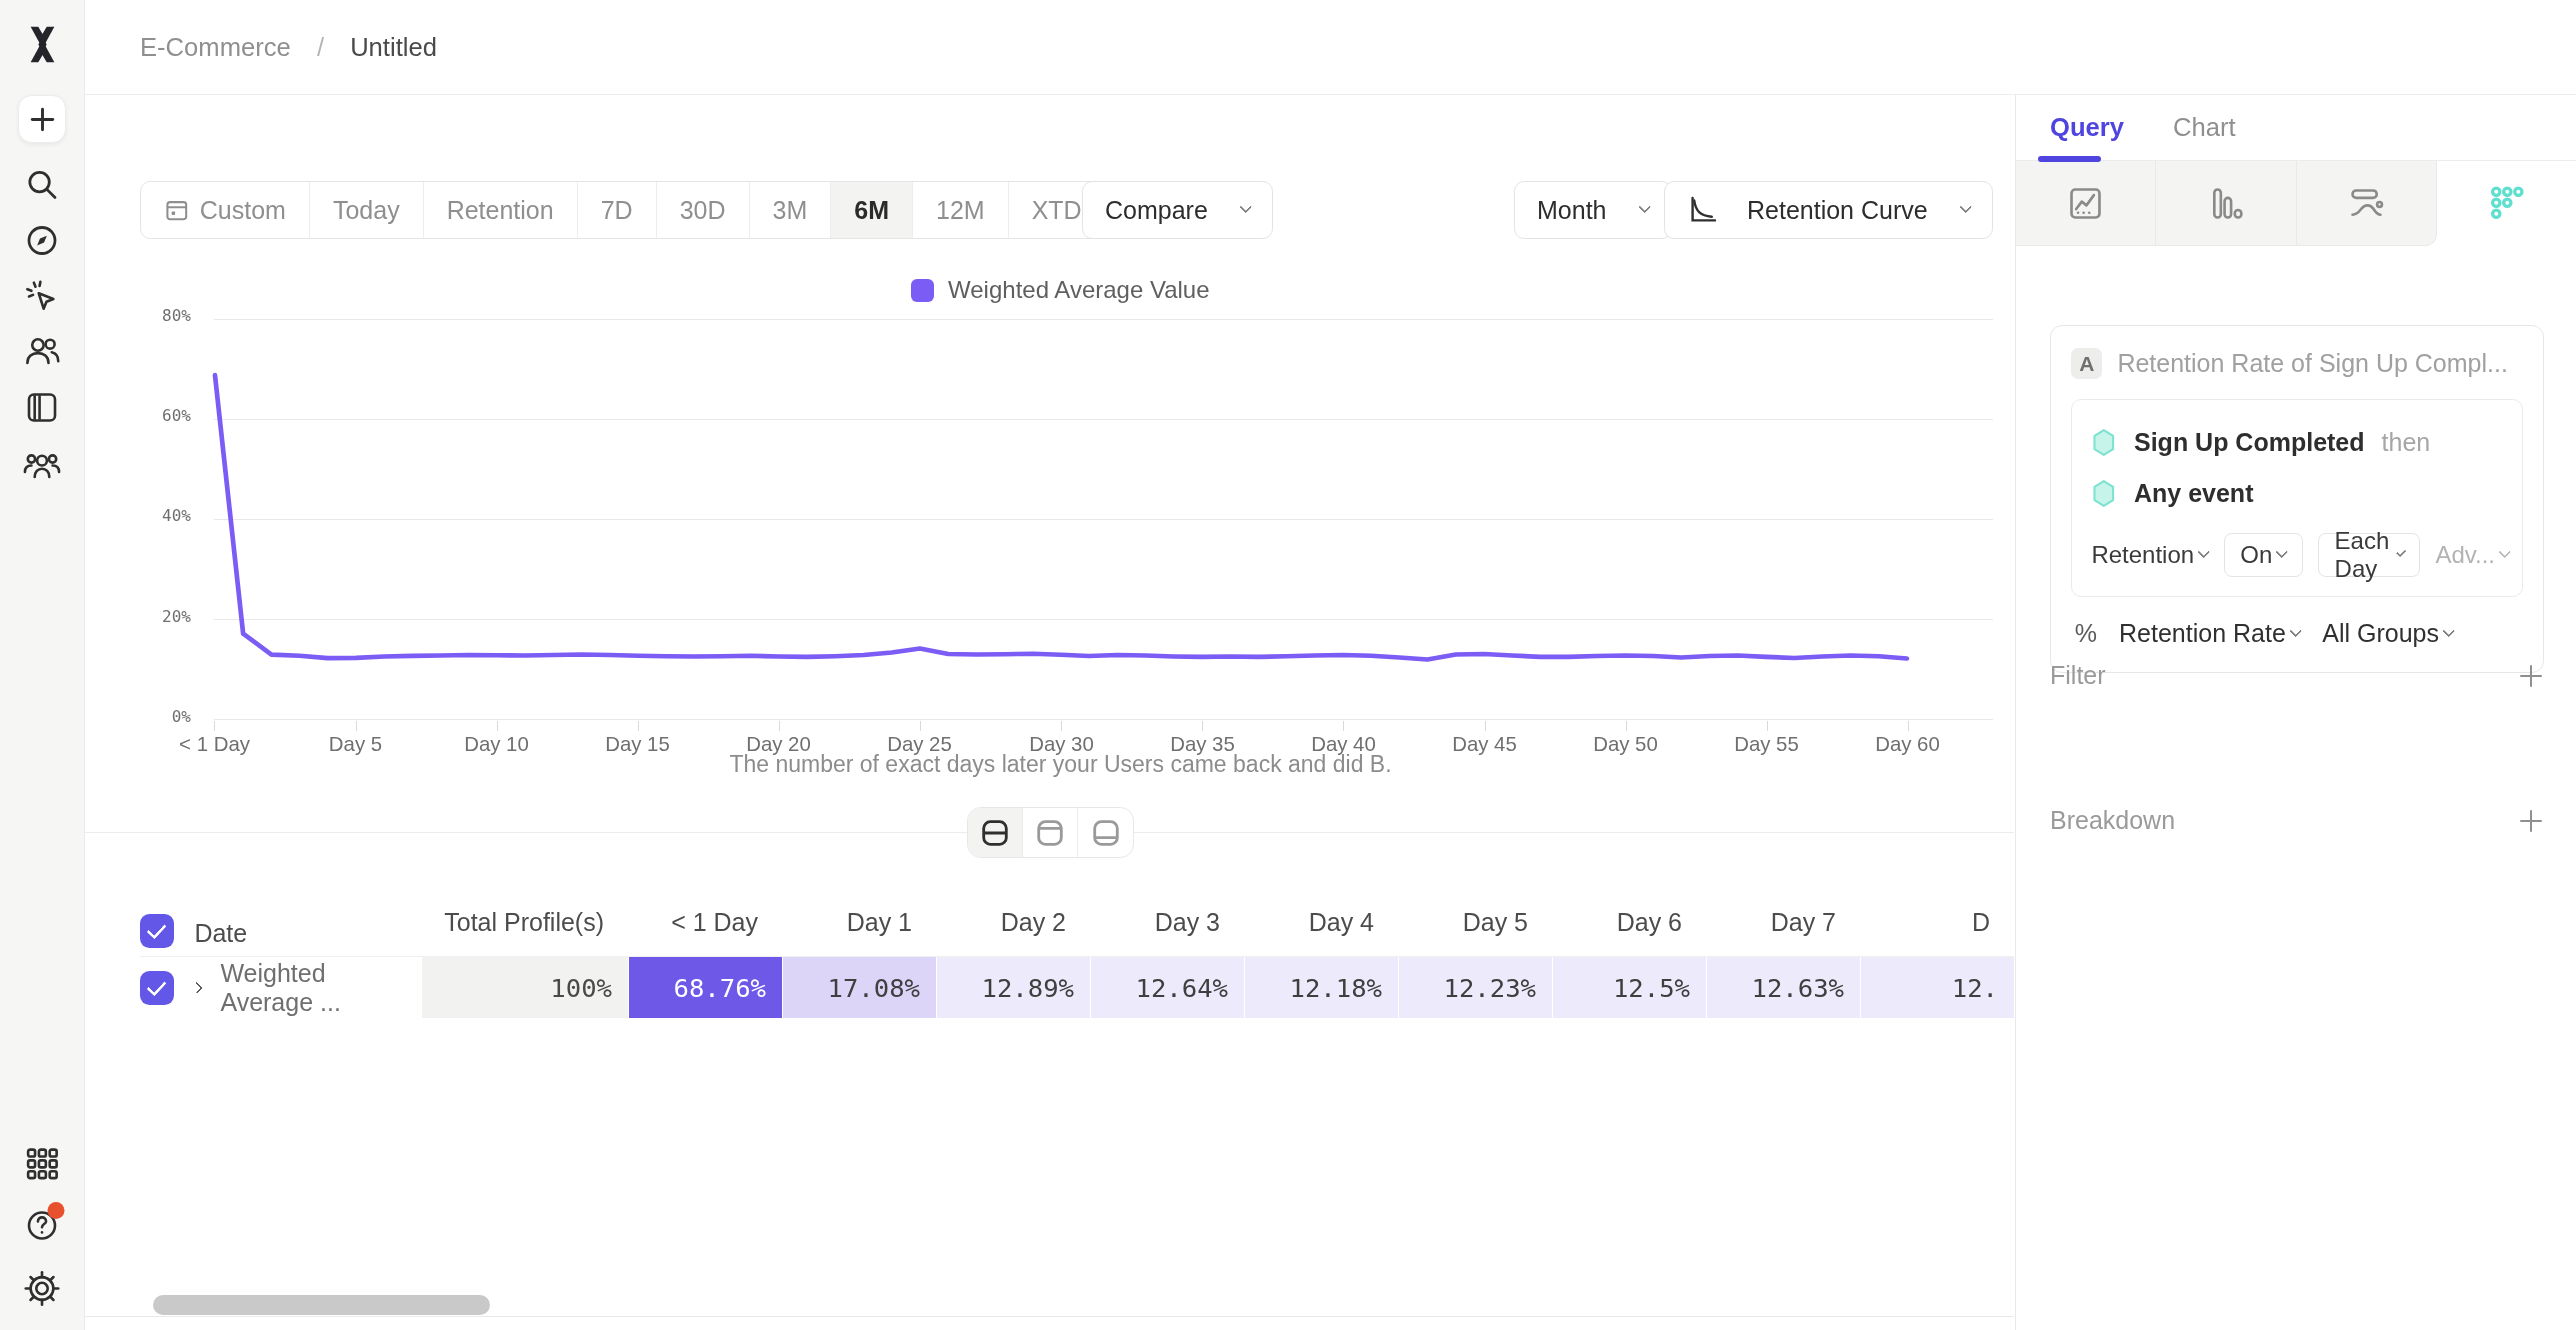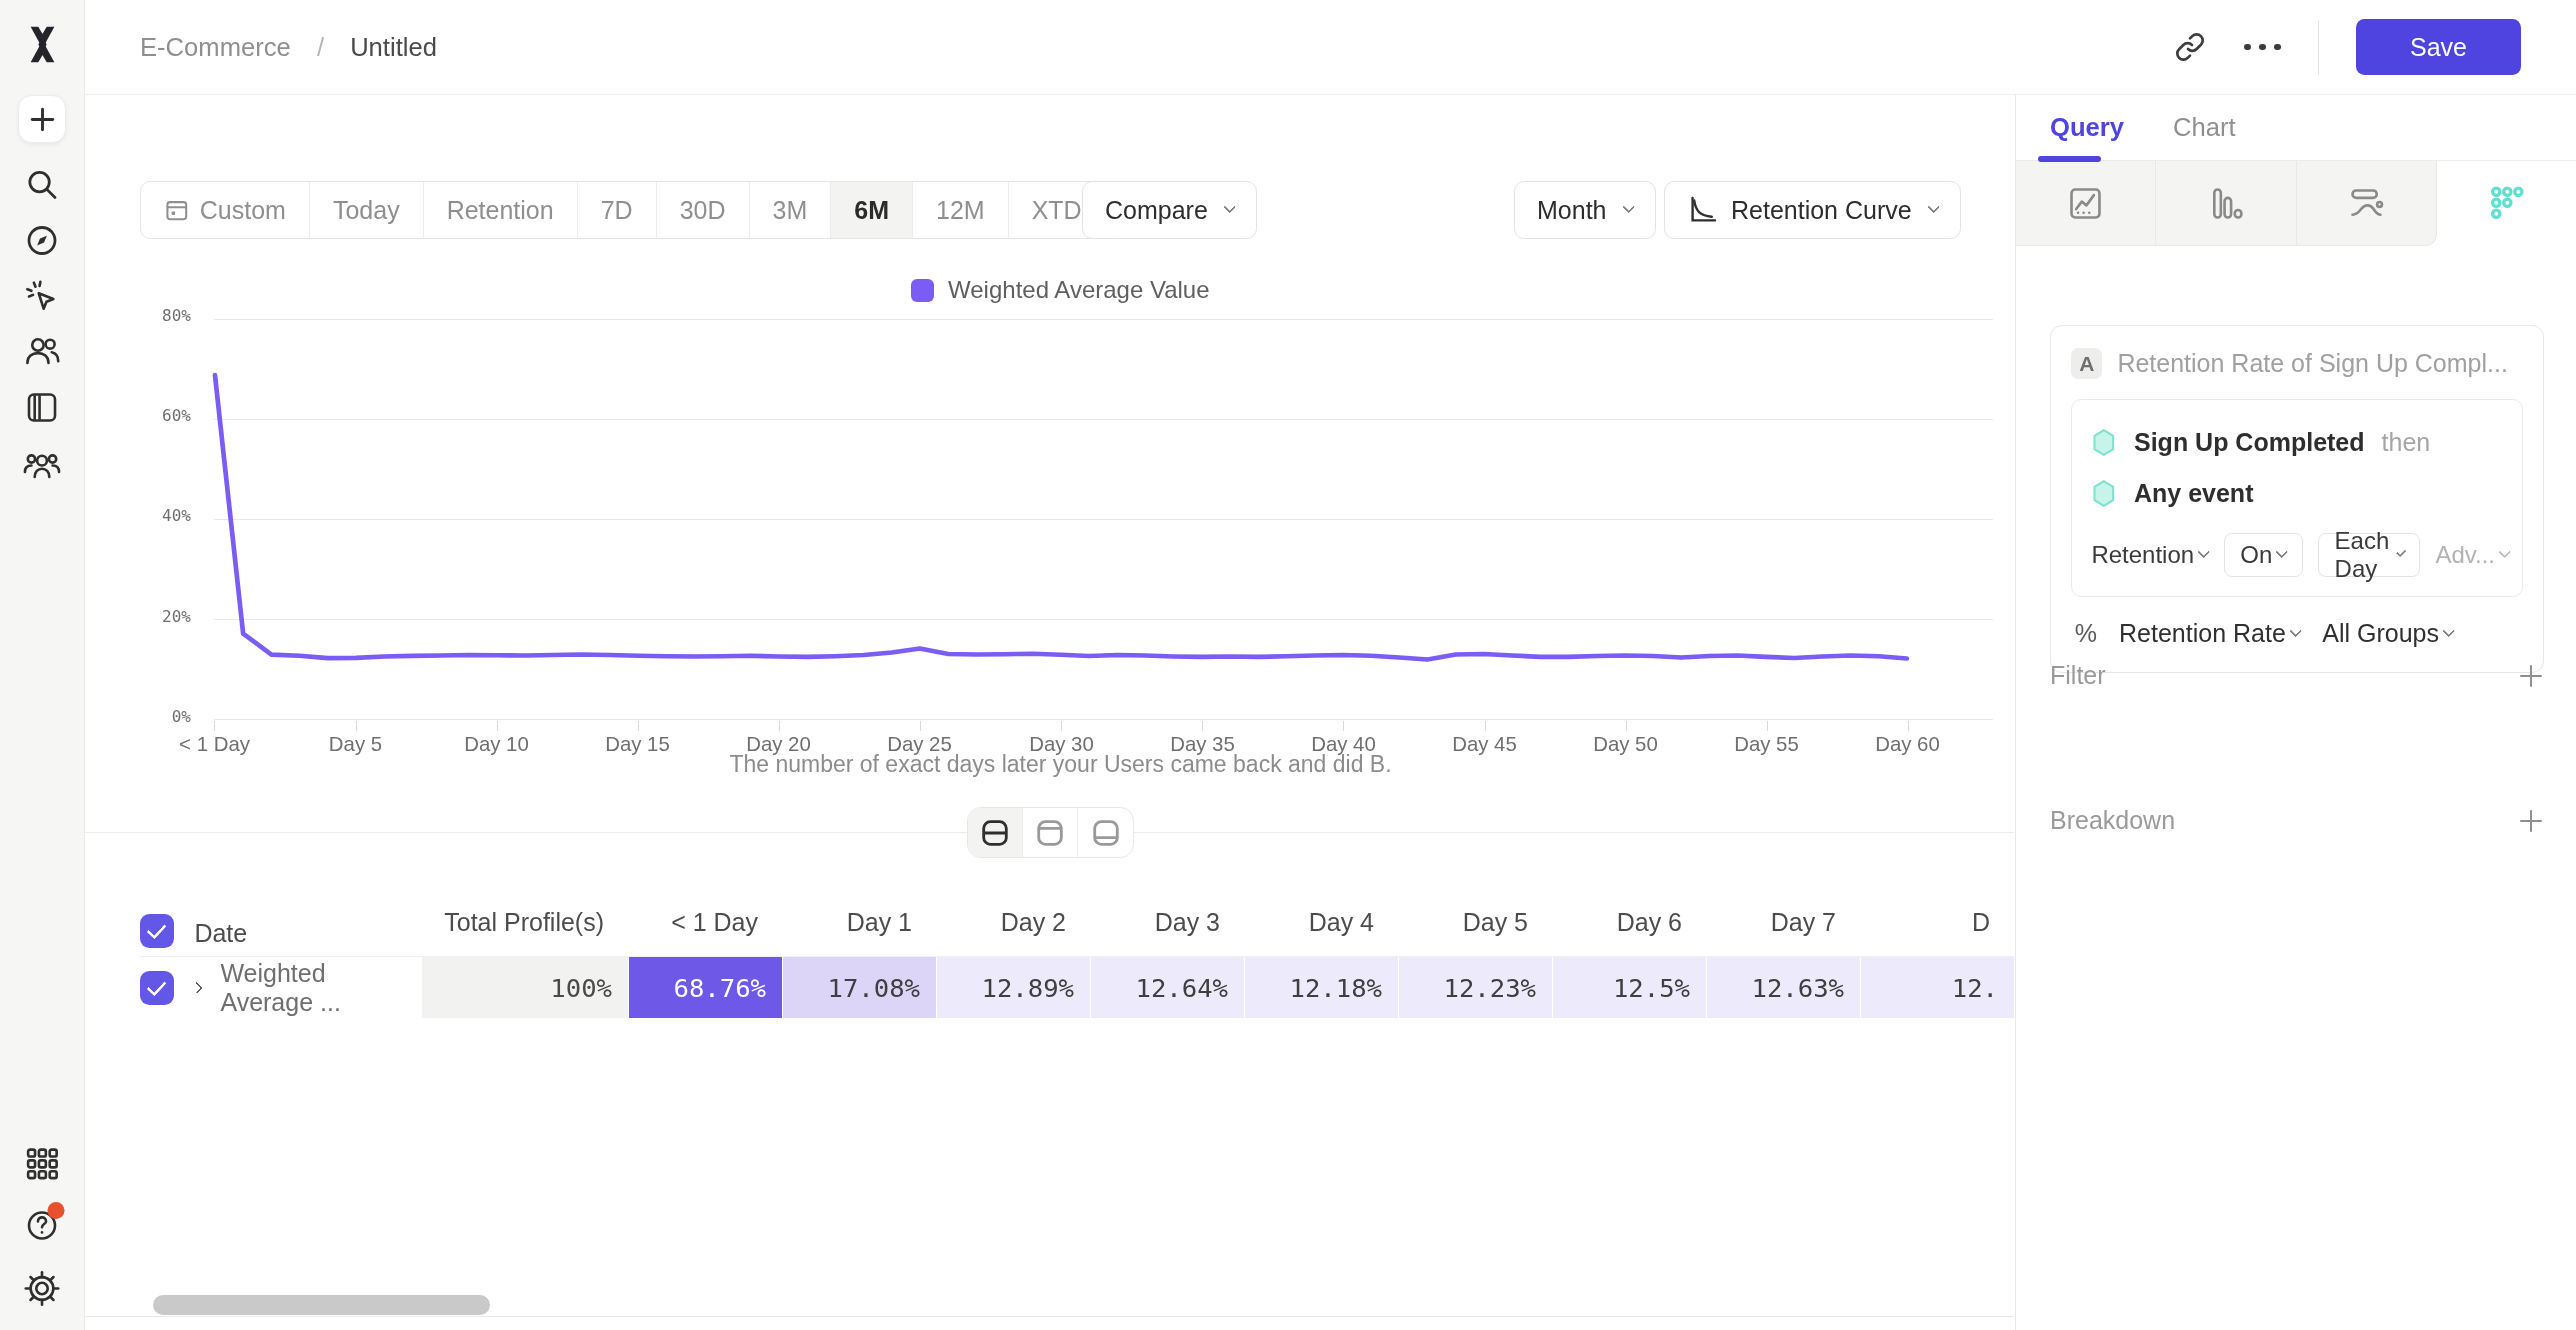--- a/index.html
+++ b/index.html
@@ -36,21 +36,21 @@
   #main { position:absolute; left:85px; top:95px; width:1929px; height:1235px; overflow:hidden; }
 
   .seg { position:absolute; left:55px; top:86px; height:58px; display:inline-flex;
     border:0.9px solid #e5e5e4; border-radius:10.2px; overflow:hidden; background:#fff; }
   .seg-item { display:flex; align-items:center; gap:10.2px; padding:0 23px; font-size:25px;
     color:#8f8f8f; font-weight:500; border-right:0.9px solid #ededec; cursor:pointer; white-space:nowrap; }
   .seg-item:last-child { border-right:none; }
   .seg-item.sel { background:#f3f3f2; color:#2b2b2b; font-weight:600; }
 
   .btn { height:58px; border:0.9px solid #e3e3e3; border-radius:10.2px; background:#fff;
-    display:inline-flex; align-items:center; gap:12px; padding:0 22px; font-size:25px;
+    display:inline-flex; align-items:center; gap:28px; padding:0 22px; font-size:25px;
     font-weight:500; color:#2d2d2d; cursor:pointer; white-space:nowrap; }
 
   .chev { display:inline-block; width:9.4px; height:9.4px; border-right:2.6px solid #7d7d7d;
     border-bottom:2.6px solid #7d7d7d; transform:rotate(45deg) translate(-1.7px,-1.7px);
     border-radius:0.9px; margin-left:5.1px; }
   .chev.lite { border-color:#b9b9b9; }
   .chev-r { display:inline-block; width:9.4px; height:9.4px; border-right:2.6px solid #5a5a5a;
     border-bottom:2.6px solid #5a5a5a; transform:rotate(-45deg); border-radius:0.9px; }
 
   #legend { position:absolute; left:129px; top:181px; width:1693px; display:flex;
@@ -251,35 +251,20 @@
     </svg>
   </div>
 </aside>
 
 <header id="topbar">
   <nav style="margin-left:55px" class="crumb">
     <span class="crumb-proj">E-Commerce</span>
     <span class="crumb-sep">/</span>
     <span class="crumb-title">Untitled</span>
   </nav>
-  <div class="top-actions">
-    <span style="cursor:pointer">
-      <svg width="34" height="34" viewBox="0 0 24 24" fill="none" stroke="#3c3c3c" stroke-width="1.9" stroke-linecap="round">
-          <path d="M10.6 13.4 a4.3 4.3 0 0 0 6.1 0 l3.0-3.0 a4.3 4.3 0 0 0 -6.1-6.1 l-1.6 1.6"></path>
-          <path d="M13.4 10.6 a4.3 4.3 0 0 0 -6.1 0 l-3.0 3.0 a4.3 4.3 0 0 0 6.1 6.1 l1.6-1.6"></path>
-        </svg>
-    </span>
-    <span class="dots3" style="cursor:pointer">
-        <i></i>
-        <i></i>
-        <i></i>
-      </span>
-    <span class="vdiv"></span>
-    <button id="save-btn">Save</button>
-  </div>
 </header>
 
 <main id="main">
   <div class="seg">
       <div class="seg-item">
         <svg width="25.6" height="25.6" viewBox="0 0 30 30" fill="none" stroke="#8f8f8f" stroke-width="2.4">
           <rect x="4" y="6" width="22" height="20" rx="3"></rect>
           <line x1="4" y1="12" x2="26" y2="12"></line>
           <rect x="9" y="17" width="4" height="4" rx="1" fill="#8f8f8f" stroke="none"></rect>
         </svg>

